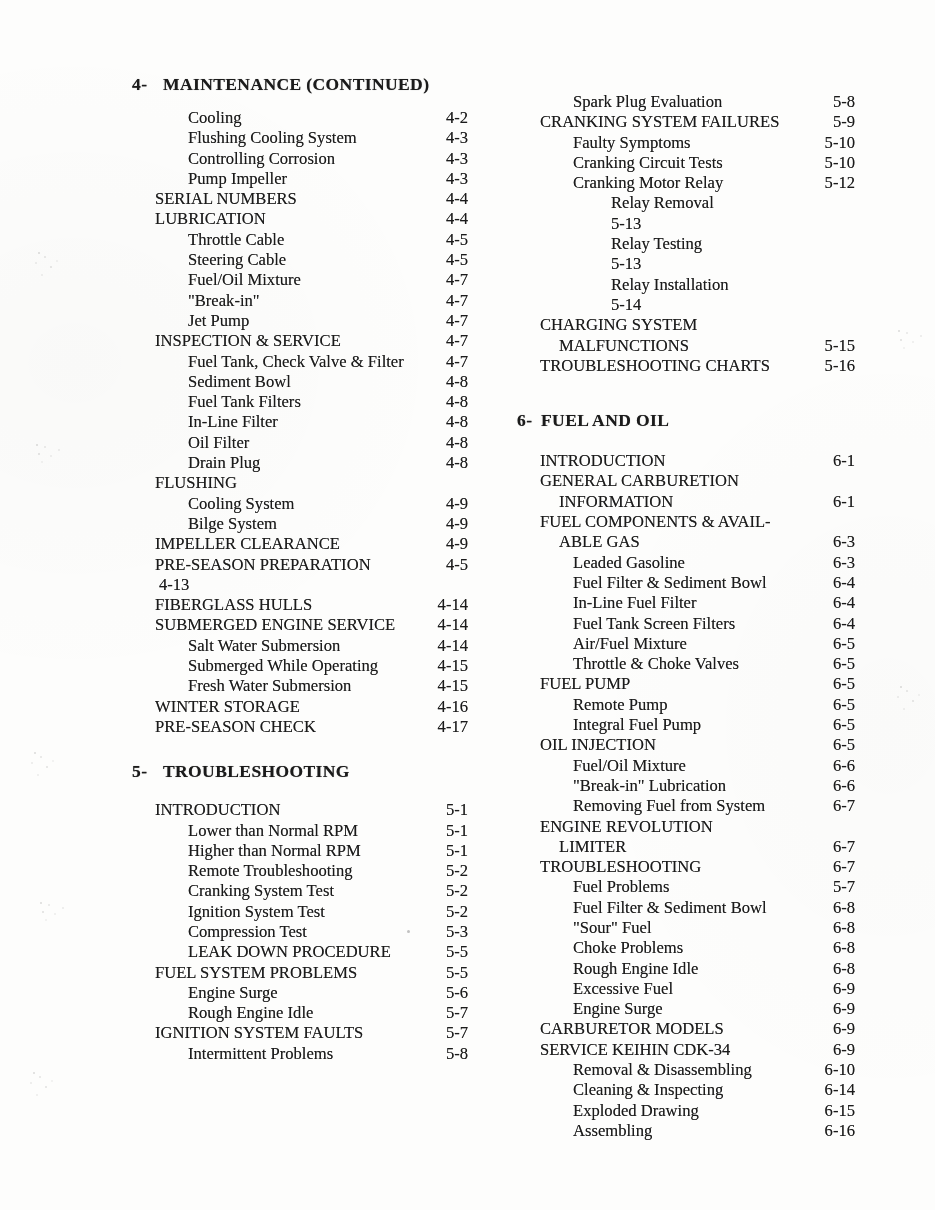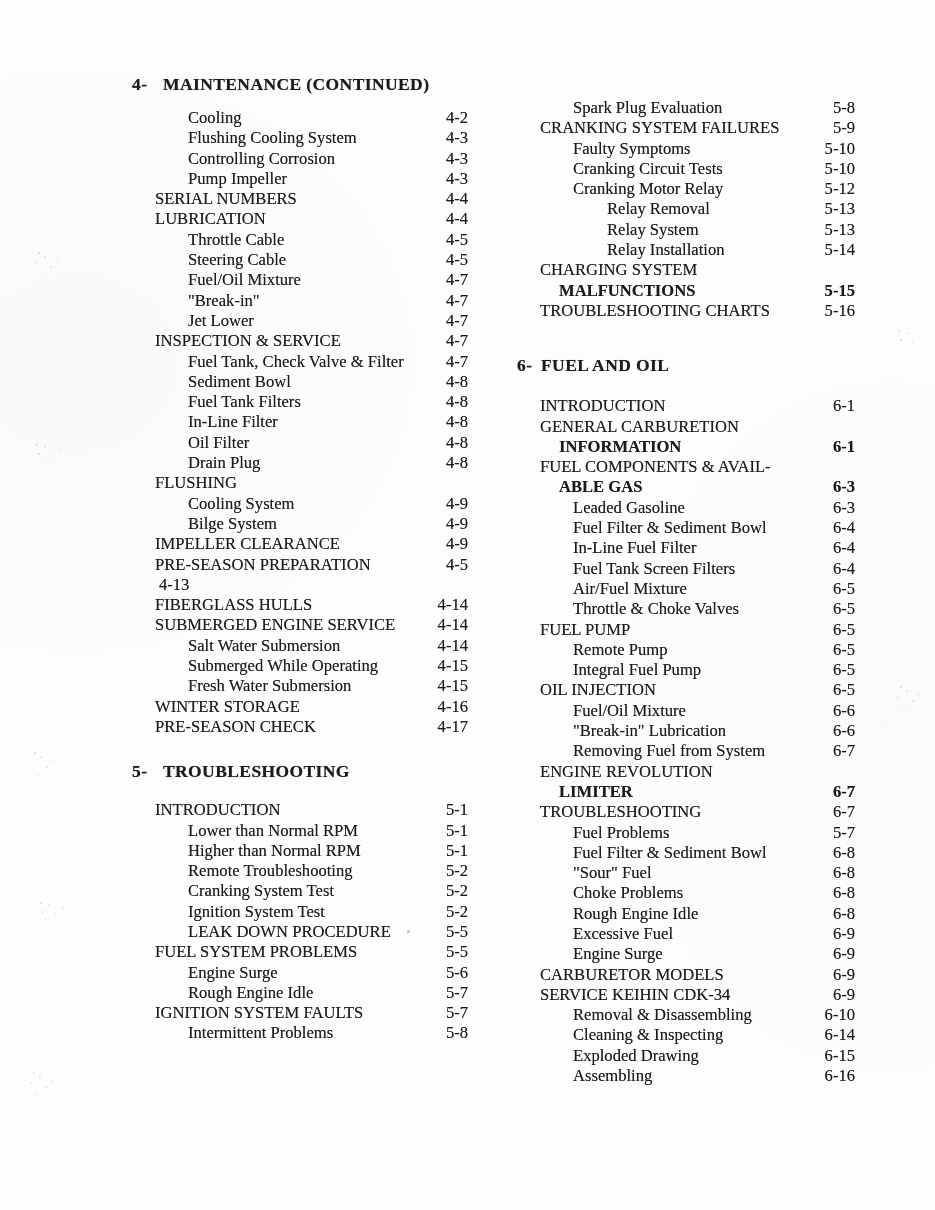--- a/index.html
+++ b/index.html
@@ -14,21 +14,21 @@
   
   .scan-wash{
     position:absolute;inset:0;
     background:
       radial-gradient(ellipse 60% 40% at 8% 30%, rgba(0,0,0,0.015), transparent 70%),
       radial-gradient(ellipse 50% 50% at 95% 60%, rgba(0,0,0,0.012), transparent 70%);
     pointer-events:none;
   }
   .col{position:absolute;}
   .col-left{left:132px;top:74px;width:336px;}
-  .col-right{left:517px;top:98px;width:338px;}
+  .col-right{left:517px;top:92px;width:338px;}
 
   .header{
     display:flex;
     font-weight:bold;
     font-size:17.5px;
     line-height:20px;
     letter-spacing:0.4px;
     margin:24px 0 19px 0;
     white-space:nowrap;
   }
@@ -42,22 +42,22 @@
     justify-content:space-between;
     align-items:baseline;
     font-size:16.6px;
     line-height:20.3px;
     white-space:nowrap;
     text-shadow:0 0 0.6px rgba(25,25,25,0.55);
   }
   .header{text-shadow:0 0 0.7px rgba(15,15,15,0.6);}
   .i1{padding-left:23px;text-align:center;}
   .i2{padding-left:56px;}
-  .i3{padding-left:90px;}
-  .icont{padding-left:42px;font-weight:bold;}
+  .i3{padding-left:90px;flex-direction:column;}
+  .icont{padding-left:42px;}
   .label{overflow:visible;}
   .page{margin-left:4px;}
 
   
   .speck{
     position:absolute;width:2px;height:2px;border-radius:50%;
     background:rgba(40,40,40,0.16);
   }
   .speck.c1{box-shadow:6px 4px rgba(0,0,0,0.10),-3px 10px rgba(0,0,0,0.08),12px 14px rgba(0,0,0,0.11),3px 22px rgba(0,0,0,0.07),18px 8px rgba(0,0,0,0.06);}
   .speck.c2{box-shadow:8px 2px rgba(0,0,0,0.09),2px 9px rgba(0,0,0,0.12),14px 11px rgba(0,0,0,0.07),22px 5px rgba(0,0,0,0.08),5px 17px rgba(0,0,0,0.06);}
@@ -107,21 +107,21 @@
     </div>
     <div class="row i2">
       <span class="label">Fuel/Oil Mixture</span>
       <span class="page">4-7</span>
     </div>
     <div class="row i2">
       <span class="label">"Break-in"</span>
       <span class="page">4-7</span>
     </div>
     <div class="row i2">
-      <span class="label">Jet Lower</span>
+      <span class="label">Jet Pump</span>
       <span class="page">4-7</span>
     </div>
     <div class="row i1">
       <span class="label">INSPECTION &amp; SERVICE</span>
       <span class="page">4-7</span>
     </div>
     <div class="row i2">
       <span class="label">Fuel Tank, Check Valve &amp; Filter</span>
       <span class="page">4-7</span>
     </div>
@@ -217,20 +217,24 @@
     </div>
     <div class="row i2">
       <span class="label">Cranking System Test</span>
       <span class="page">5-2</span>
     </div>
     <div class="row i2">
       <span class="label">Ignition System Test</span>
       <span class="page">5-2</span>
     </div>
     <div class="row i2">
+      <span class="label">Compression Test</span>
+      <span class="page">5-3</span>
+    </div>
+    <div class="row i2">
       <span class="label">LEAK DOWN PROCEDURE</span>
       <span class="page">5-5</span>
     </div>
     <div class="row i1">
       <span class="label">FUEL SYSTEM PROBLEMS</span>
       <span class="page">5-5</span>
     </div>
     <div class="row i2">
       <span class="label">Engine Surge</span>
       <span class="page">5-6</span>
@@ -267,21 +271,21 @@
     </div>
     <div class="row i2">
       <span class="label">Cranking Motor Relay</span>
       <span class="page">5-12</span>
     </div>
     <div class="row i3">
       <span class="label">Relay Removal</span>
       <span class="page">5-13</span>
     </div>
     <div class="row i3">
-      <span class="label">Relay System</span>
+      <span class="label">Relay Testing</span>
       <span class="page">5-13</span>
     </div>
     <div class="row i3">
       <span class="label">Relay Installation</span>
       <span class="page">5-14</span>
     </div>
     <div class="row i1">
       <span class="label">CHARGING SYSTEM</span>
     </div>
     <div class="row icont">

